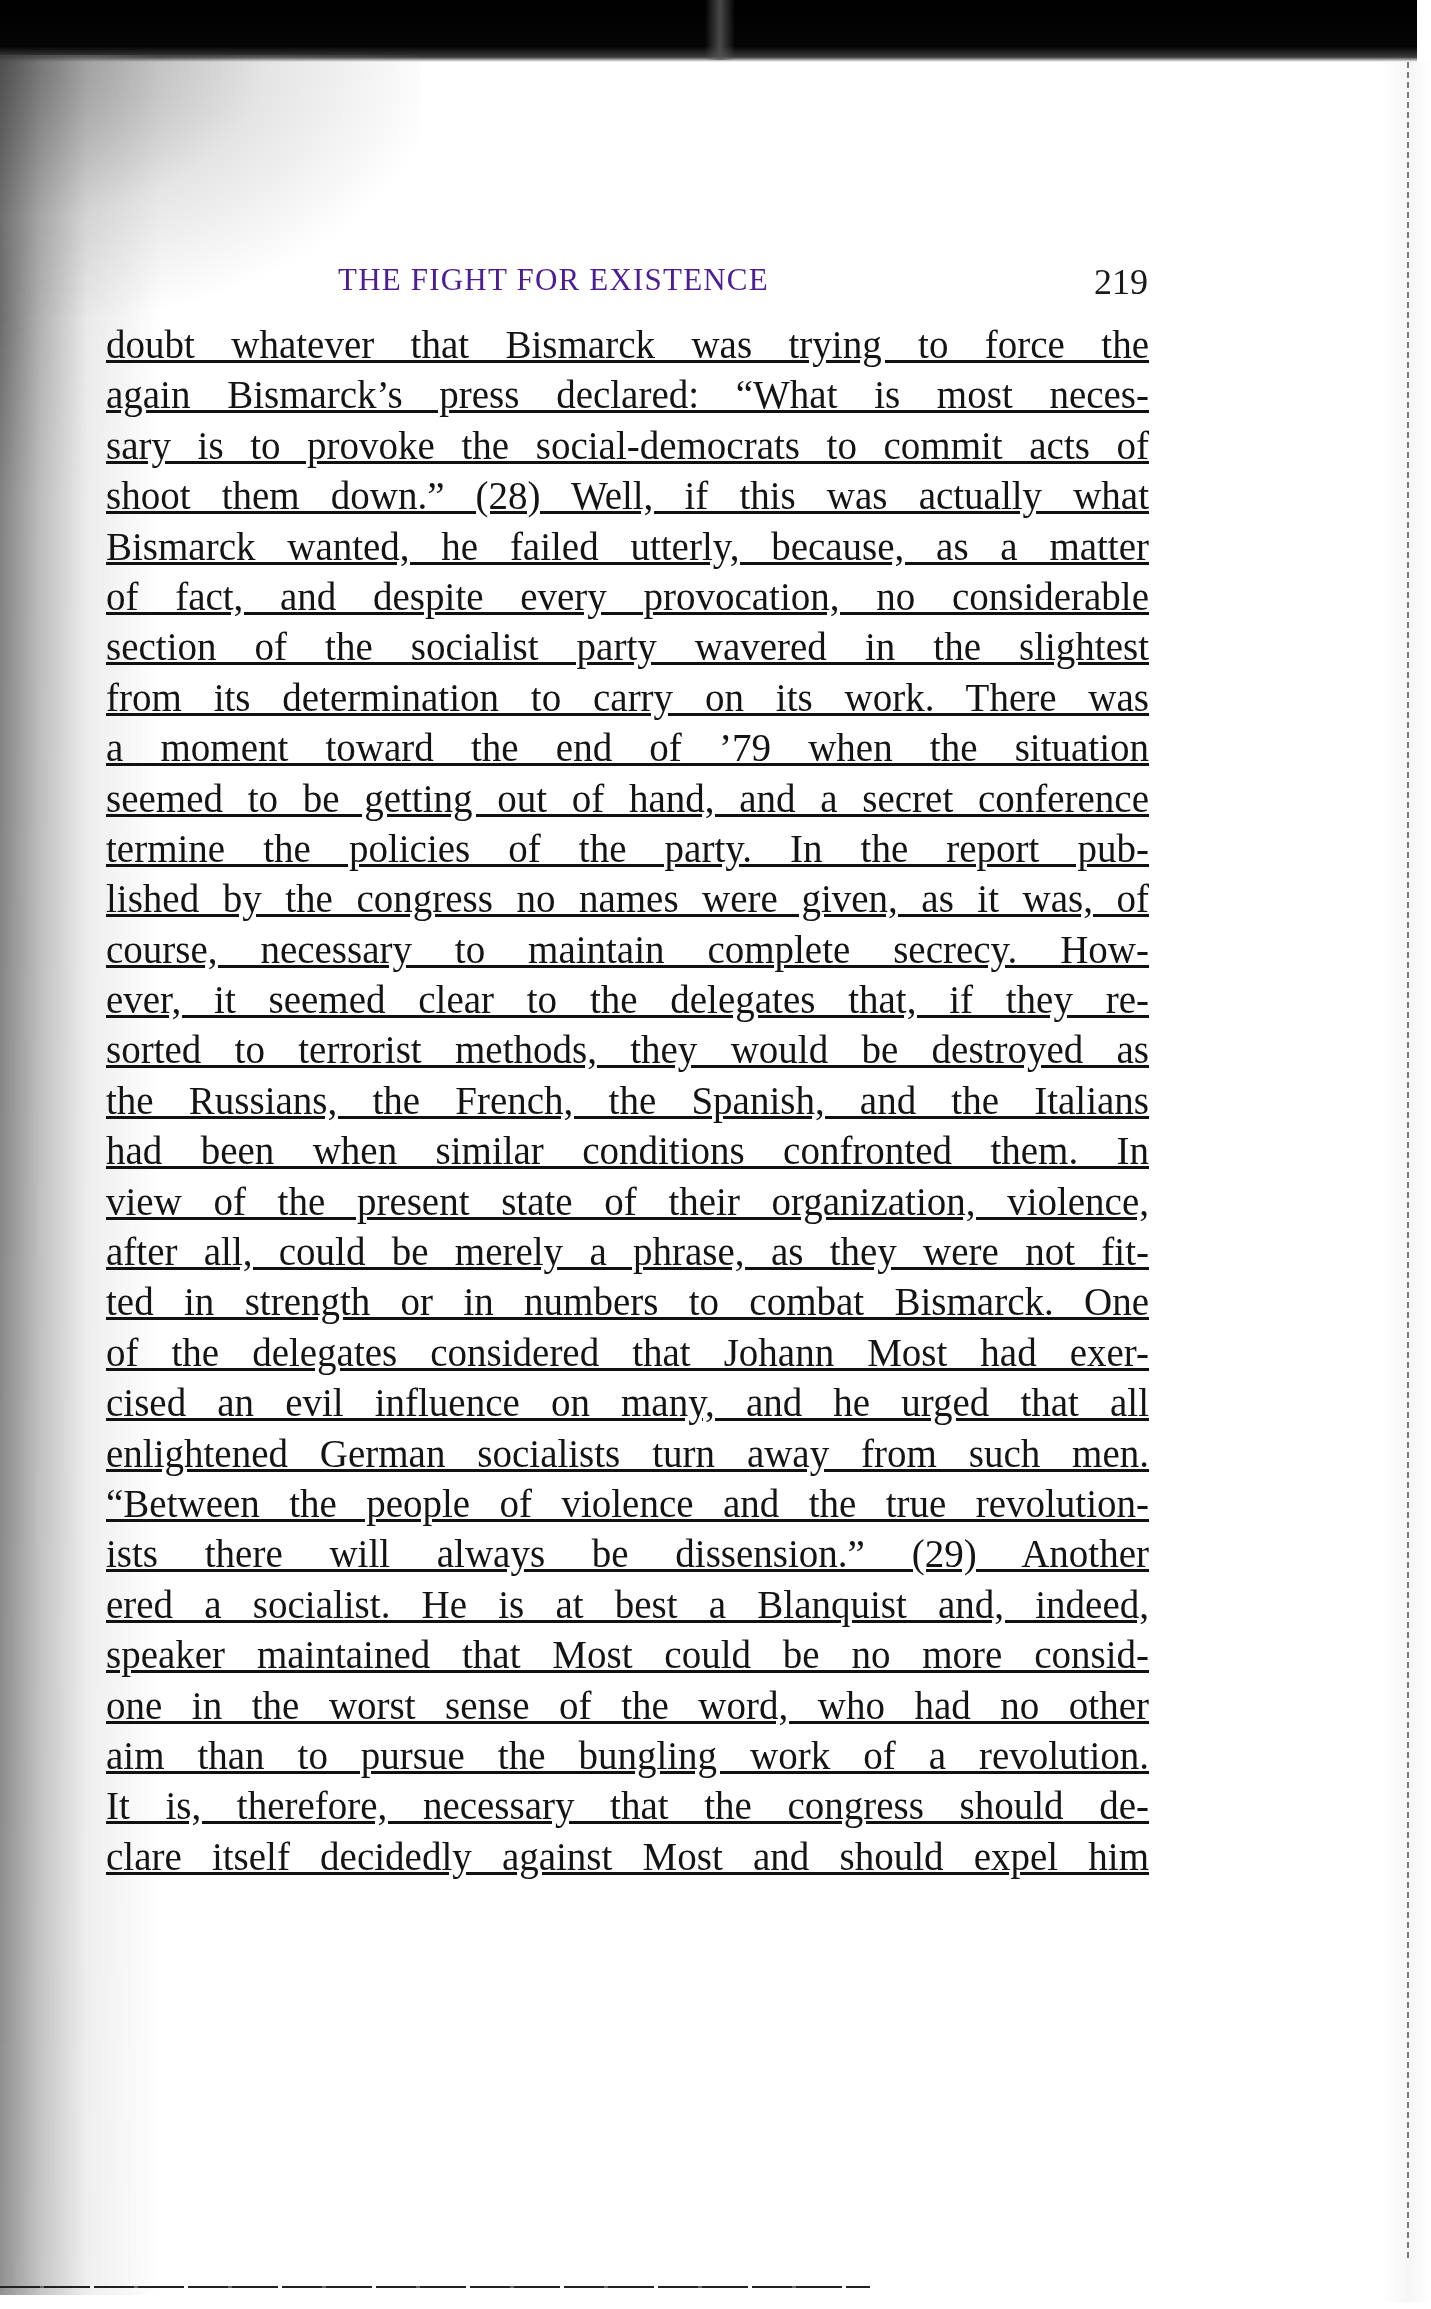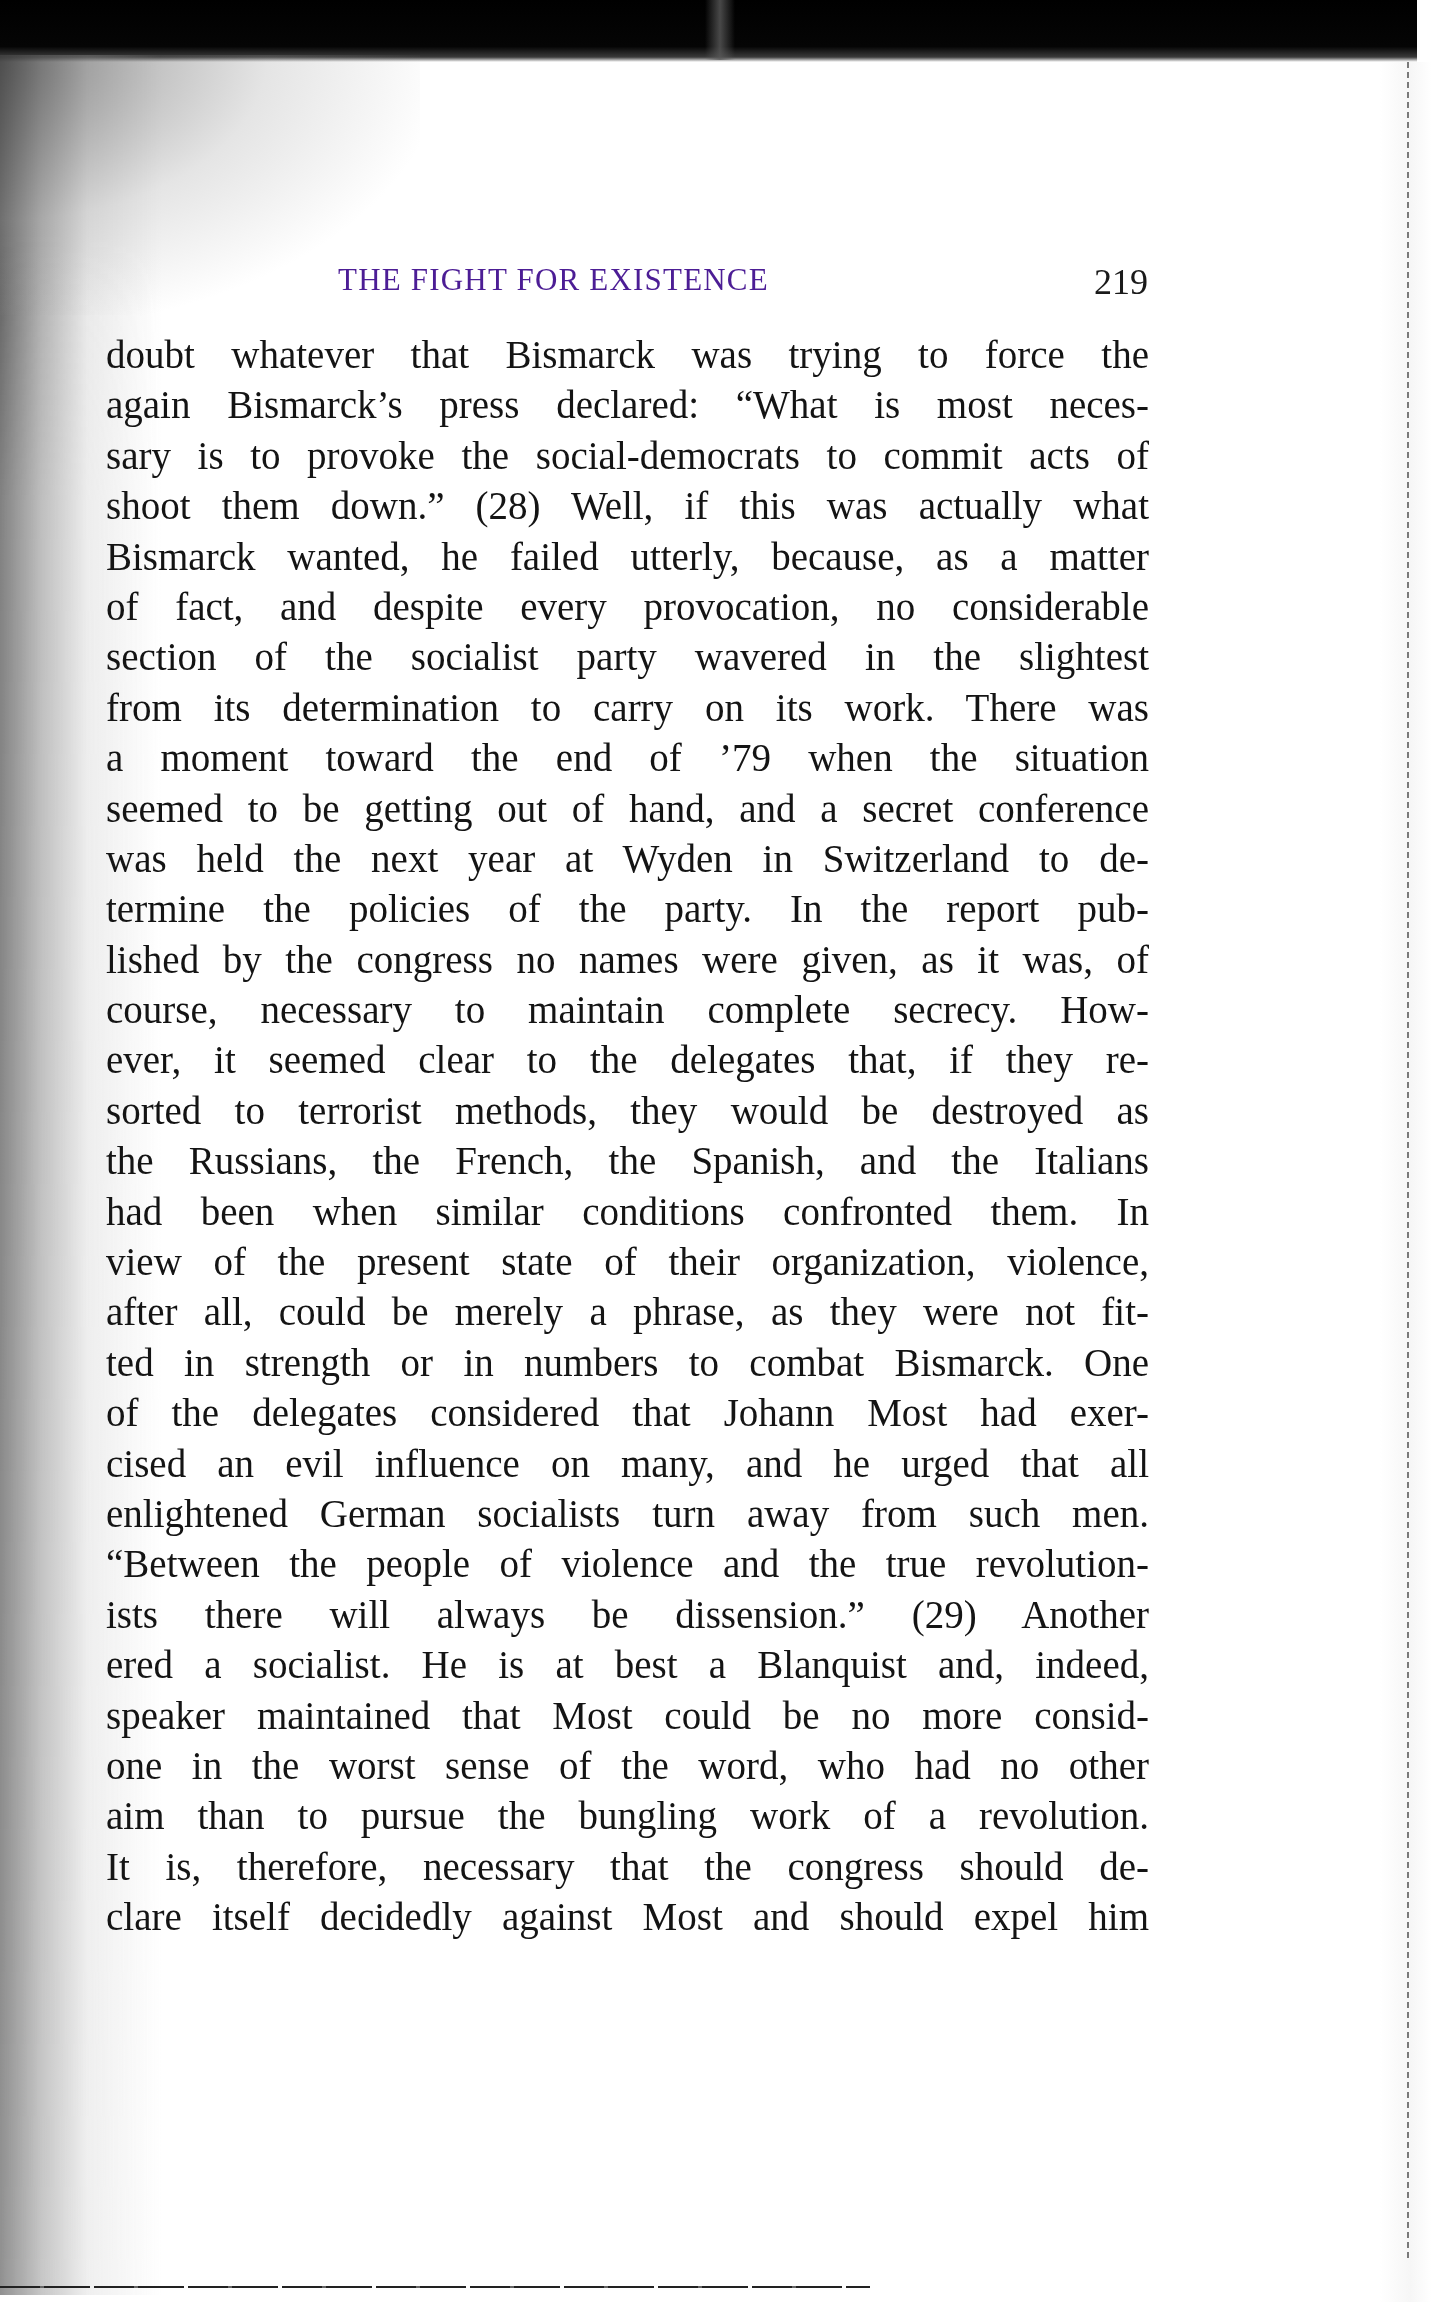--- a/index.html
+++ b/index.html
@@ -47,21 +47,21 @@
   .running-title {
     position: absolute; left: 0; top: 0;
     font-size: 31px; letter-spacing: 1.2px; line-height: 44px;
     color: #4c1d95;
   }
   .page-number {
     position: absolute; right: 0; top: 2px;
     font-size: 36px; line-height: 44px; color: #1a1a1a; margin-left: 44px;
   }
   .body-text {
-    position: absolute; left: 106px; top: 330px; width: 1043px;
+    position: absolute; left: 106px; top: 320px; width: 1043px; text-decoration: underline;
   }
   .line {
     display: block; height: 50.4px; line-height: 50.4px;
     font-size: 39px; white-space: nowrap;
     text-align: justify; text-align-last: justify;
     color: #141414;
   }
   .line.last { text-align-last: justify; }
 </style>
 </head>
@@ -84,21 +84,20 @@
   <span class="line">doubt whatever that Bismarck was trying to force the</span>
   <span class="line">again Bismarck’s press declared:  “What is most neces-</span>
   <span class="line">sary is to provoke the social-democrats to commit acts of</span>
   <span class="line">shoot them down.” (28)  Well, if this was actually what</span>
   <span class="line">Bismarck wanted, he failed utterly, because, as a matter</span>
   <span class="line">of fact, and despite every provocation, no considerable</span>
   <span class="line">section of the socialist party wavered in the slightest</span>
   <span class="line">from its determination to carry on its work.  There was</span>
   <span class="line">a moment toward the end of ’79 when the situation</span>
   <span class="line">seemed to be getting out of hand, and a secret conference</span>
-  <span class="line">was held the next year at Wyden in Switzerland to de-</span>
   <span class="line">termine the policies of the party.  In the report pub-</span>
   <span class="line">lished by the congress no names were given, as it was, of</span>
   <span class="line">course, necessary to maintain complete secrecy.  How-</span>
   <span class="line">ever, it seemed clear to the delegates that, if they re-</span>
   <span class="line">sorted to terrorist methods, they would be destroyed as</span>
   <span class="line">the Russians, the French, the Spanish, and the Italians</span>
   <span class="line">had been when similar conditions confronted them.  In</span>
   <span class="line">view of the present state of their organization, violence,</span>
   <span class="line">after all, could be merely a phrase, as they were not fit-</span>
   <span class="line">ted in strength or in numbers to combat Bismarck.  One</span>

